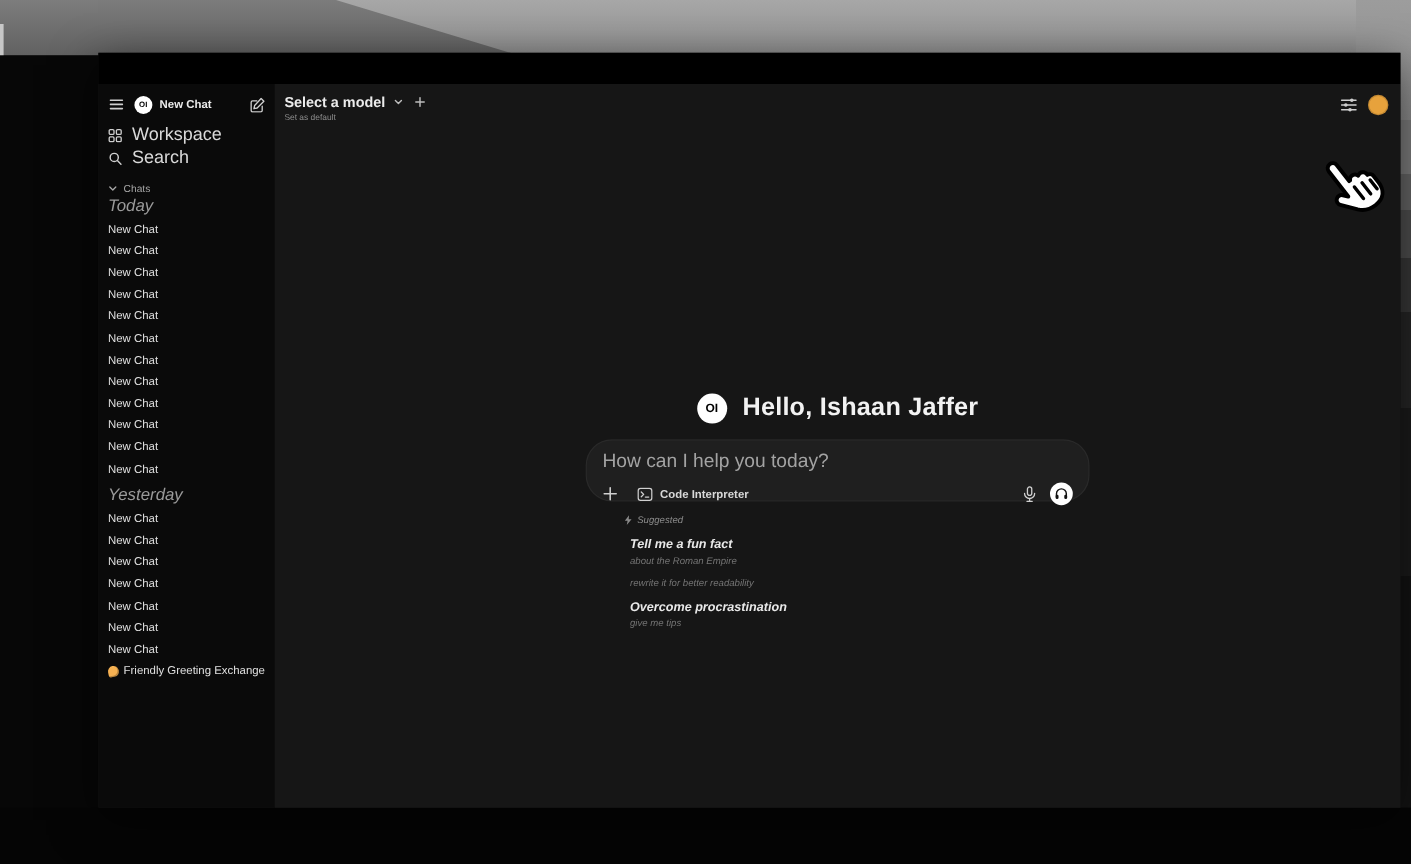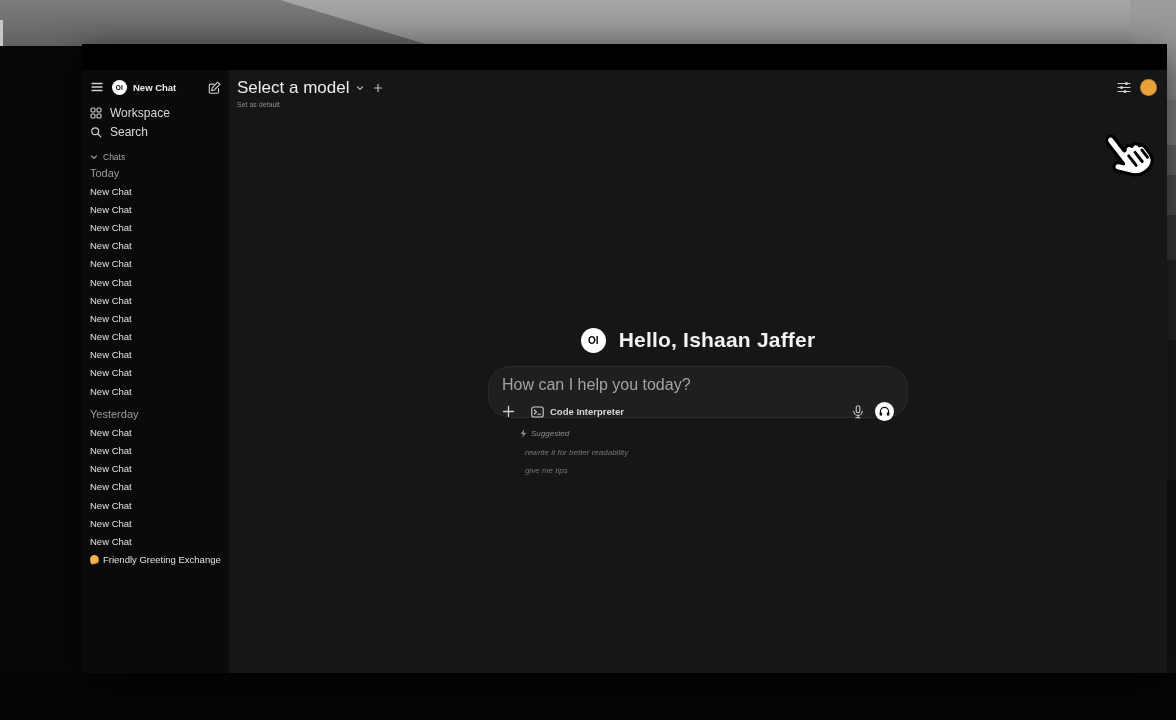--- a/index.html
+++ b/index.html
@@ -30,40 +30,40 @@
   .sidebar { width:147px; flex:0 0 147px; background:#0a0a0a; padding:7px 8px 8px 8px;
              color:#dcdcdc; overflow:hidden; }
   .sb-header { display:flex; align-items:center; height:20px; margin-bottom:6px; }
   .icon { display:inline-flex; align-items:center; justify-content:center; flex:0 0 auto; }
   .sb-toggle { width:14px; height:14px; margin-right:8px; cursor:pointer; }
   .brand-logo { width:15px; height:15px; border-radius:50%; background:#fff; color:#000;
                 font-size:6.5px; font-weight:bold; display:flex; align-items:center; justify-content:center;
                 margin-right:6px; letter-spacing:.2px; }
   .brand-label { font-size:9.5px; font-weight:bold; color:#ececec; flex:1; }
   .sb-edit { width:13px; height:13px; cursor:pointer; }
-  .sb-row { display:flex; align-items:center; height:19px; font-size:12px; color:#d9d9d9; cursor:pointer; }
+  .sb-row { display:flex; align-items:center; height:19px; font-size:15px; color:#d9d9d9; cursor:pointer; }
   .sb-row .icon { width:12px; height:12px; margin-right:8px; }
   .chats-head { display:flex; align-items:center; height:14px; margin-top:9px; font-size:8.5px;
                 color:#a6a6a6; cursor:pointer; }
   .chats-head .icon { width:8px; height:8px; margin-right:5px; }
-  .group-label { font-size:11px; color:#9a9a9a; height:16px; display:flex; align-items:flex-end;
-                 padding-bottom:3px; margin-top:2px; }
+  .group-label { font-size:14px; color:#9a9a9a; height:16px; display:flex; align-items:flex-end;
+                 padding-bottom:3px; margin-top:2px;font-style:italic; }
   .group-label.later { margin-top:7px; }
   .chat-item { height:18.2px; display:flex; align-items:center; font-size:9.5px; color:#e0e0e0;
                cursor:pointer; white-space:nowrap; }
   .chat-item .wave { display:inline-block; width:9px; height:9px; margin-right:4px;
                background:#f6b152; border-radius:55% 55% 50% 25%; transform:rotate(-12deg);
                box-shadow:inset -1px -1px 0 rgba(0,0,0,.25); }
 
   
   .main { flex:1; position:relative; background:#161616; min-width:0; }
   .topbar { position:absolute; left:0; top:0; right:0; height:44px; }
   .model-sel { position:absolute; left:8px; top:8px; cursor:pointer; }
   .model-row { display:flex; align-items:center; }
-  .model-label { font-size:17px; font-weight:normal; color:#ececec; }
+  .model-label { font-size:12px; font-weight:bold; color:#ececec; }
   .model-chev { width:10px; height:10px; margin-left:6px; }
   .model-add { width:10px; height:10px; margin-left:8px; cursor:pointer; }
   .model-sub { font-size:7px; color:#8d8d8d; margin-top:3px; cursor:pointer; }
   .top-right { position:absolute; right:10px; top:9px; display:flex; align-items:center; gap:9px; }
   .adj-icon { width:14px; height:13px; cursor:pointer; }
   .avatar { width:17px; height:17px; border-radius:50%; background:#e7a23c; cursor:pointer;
             box-shadow:inset 0 0 0 1px rgba(0,0,0,.15); }
 
   .center-col { position:absolute; left:50%; transform:translateX(-50%); top:256px; width:420px; }
   .greeting { display:flex; align-items:center; justify-content:center; gap:13px; height:28px; }
@@ -71,21 +71,21 @@
                 font-size:10px; font-weight:bold; display:flex; align-items:center; justify-content:center; }
   .greet-text { font-size:21px; font-weight:bold; color:#f2f2f2; letter-spacing:.2px; }
 
   .composer { margin-top:12px; height:52px; background:#1f1f1f; border:1px solid rgba(255,255,255,.05);
               border-radius:22px; padding:9px 13px 8px 13px; display:flex; flex-direction:column; }
   .composer-input { background:transparent; border:none; outline:none; color:#dedede;
               font-size:16px; font-family:inherit; width:100%; }
   .composer-input::placeholder { color:#a3a3a3; opacity:1; }
   .composer-bar { display:flex; align-items:center; margin-top:8px; }
   .plus-btn { width:13px; height:13px; cursor:pointer; }
-  .tool-chip { display:flex; align-items:center; margin-left:16px; cursor:pointer; }
+  .tool-chip { display:flex; align-items:flex-end; margin-left:16px; cursor:pointer; }
   .tool-chip .icon { width:13px; height:12px; margin-right:6px; }
   .tool-label { font-size:9.5px; color:#d8d8d8; font-weight:bold; }
   .bar-spacer { flex:1; }
   .mic-btn { width:12px; height:14px; cursor:pointer; margin-right:11px; }
   .call-btn { width:19px; height:19px; border-radius:50%; background:#fff; display:flex;
               align-items:center; justify-content:center; cursor:pointer; }
 
   .suggested { margin-top:10px; padding-left:32px;font-style:italic; }
   .suggested-head { display:flex; align-items:center; gap:4px; font-size:8px; color:#8b8b8b; height:10px; }
   .suggested-head .icon { width:7px; height:9px; }
@@ -295,23 +295,28 @@
             <div class="suggested-head">
               <span class="icon">
                 <svg width="7" height="9" viewBox="0 0 7 9">
                     <path d="M4.2 0.3 L0.7 5 H3 L2.3 8.6 L6.3 3.7 H3.9 Z" fill="#8b8b8b"></path>
                   </svg>
               </span>
               <span>Suggested</span>
             </div>
             <div>
                 <div class="suggestion">
+                  <div class="s-title">Tell me a fun fact</div>
+                  <div class="s-sub">about the Roman Empire</div>
+                </div>
+                <div class="suggestion">
                   <div class="s-sub">rewrite it for better readability</div>
                 </div>
                 <div class="suggestion">
+                  <div class="s-title">Overcome procrastination</div>
                   <div class="s-sub">give me tips</div>
                 </div>
               </div>
           </div>
         </div>
       </section>
     </div>
   </div>
 
   <svg class="cursor" viewBox="0 0 32 34">

